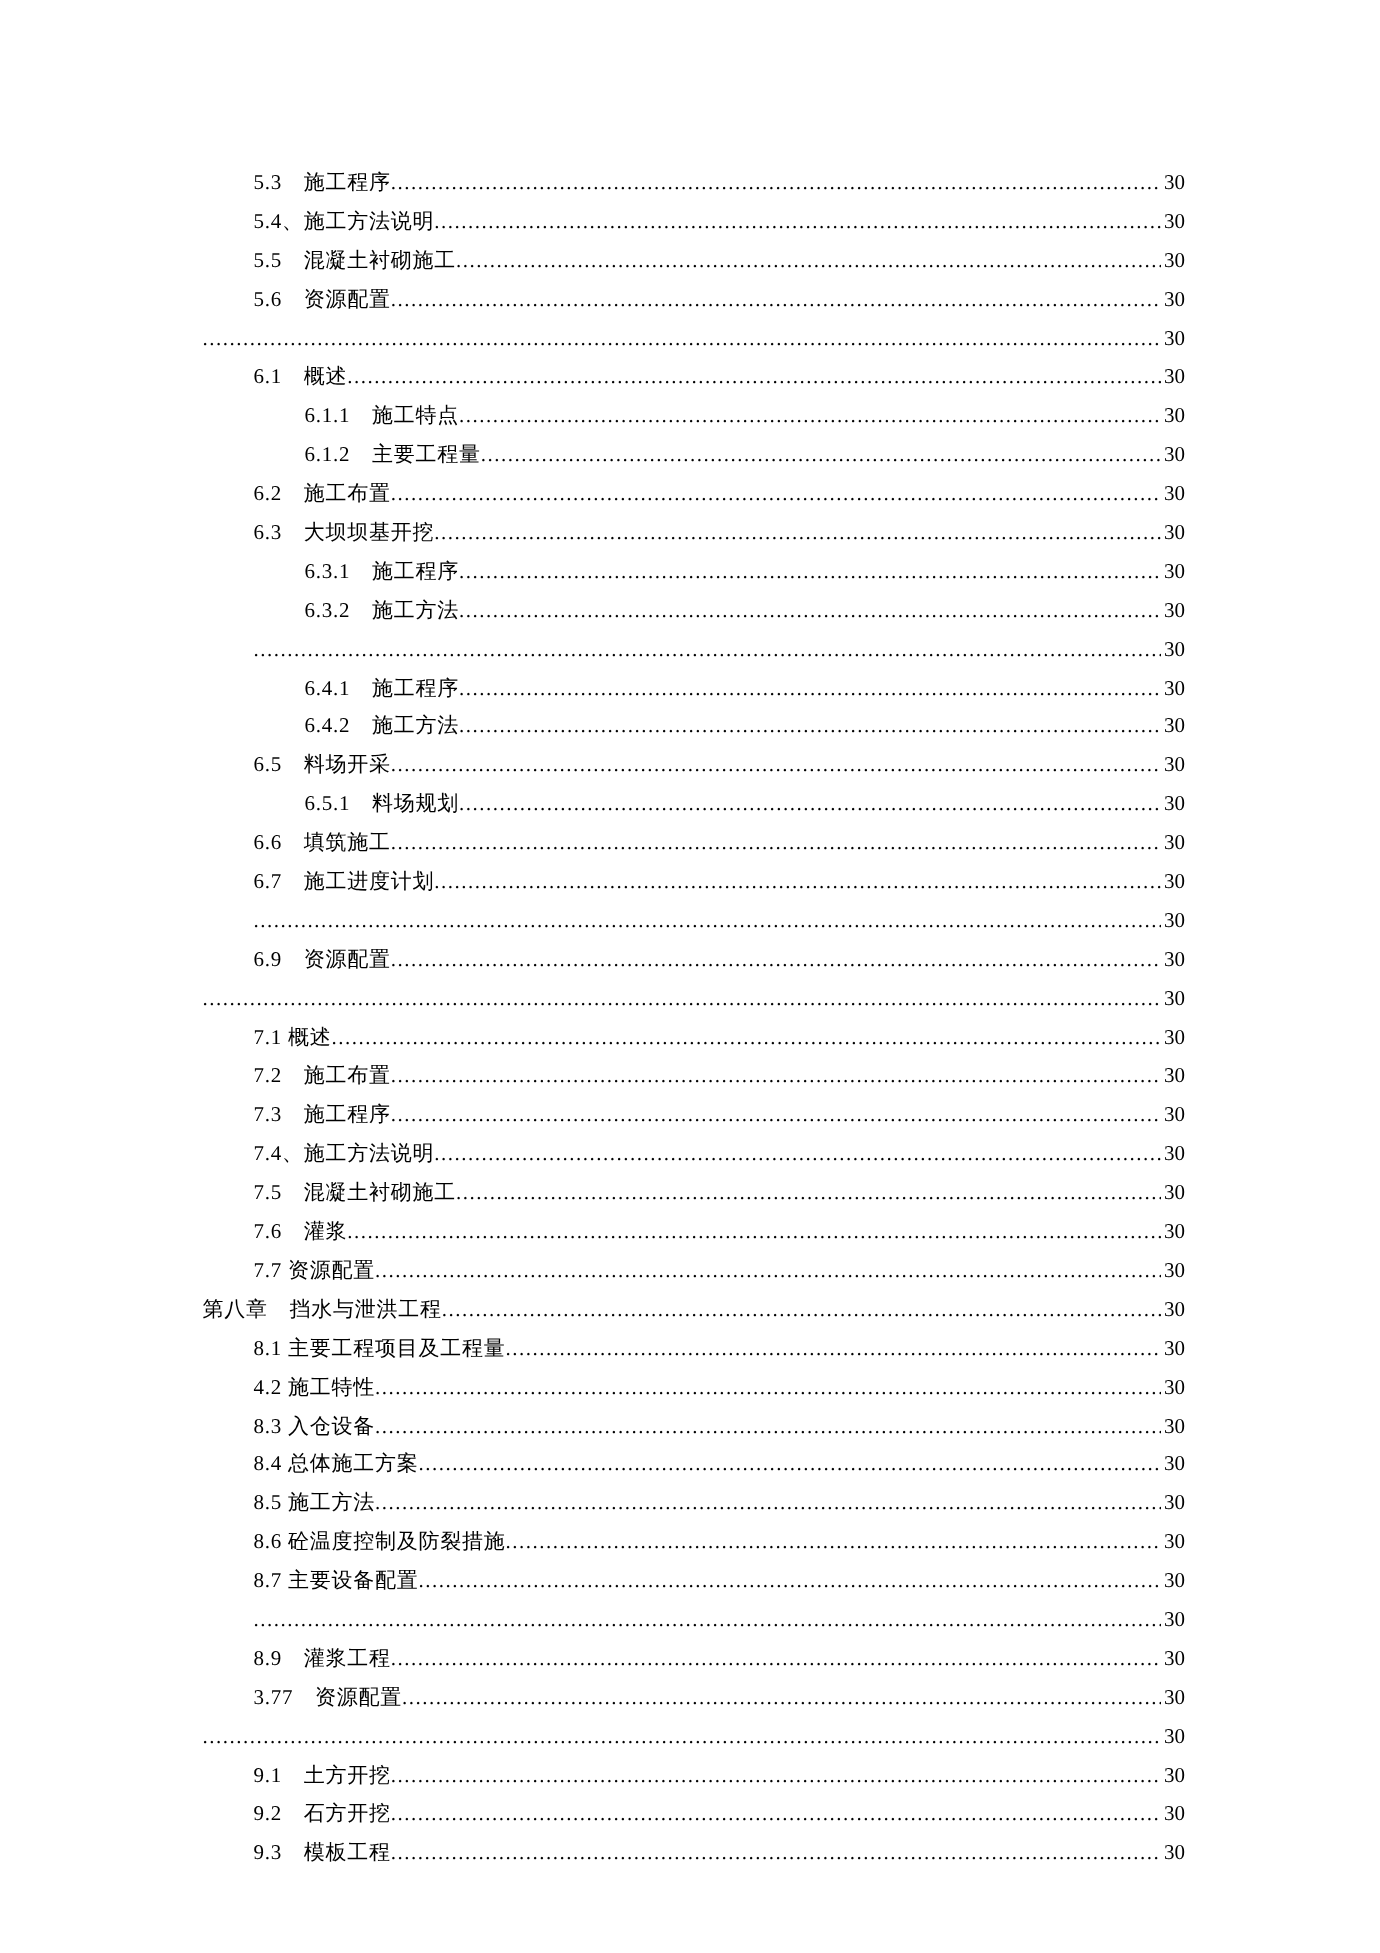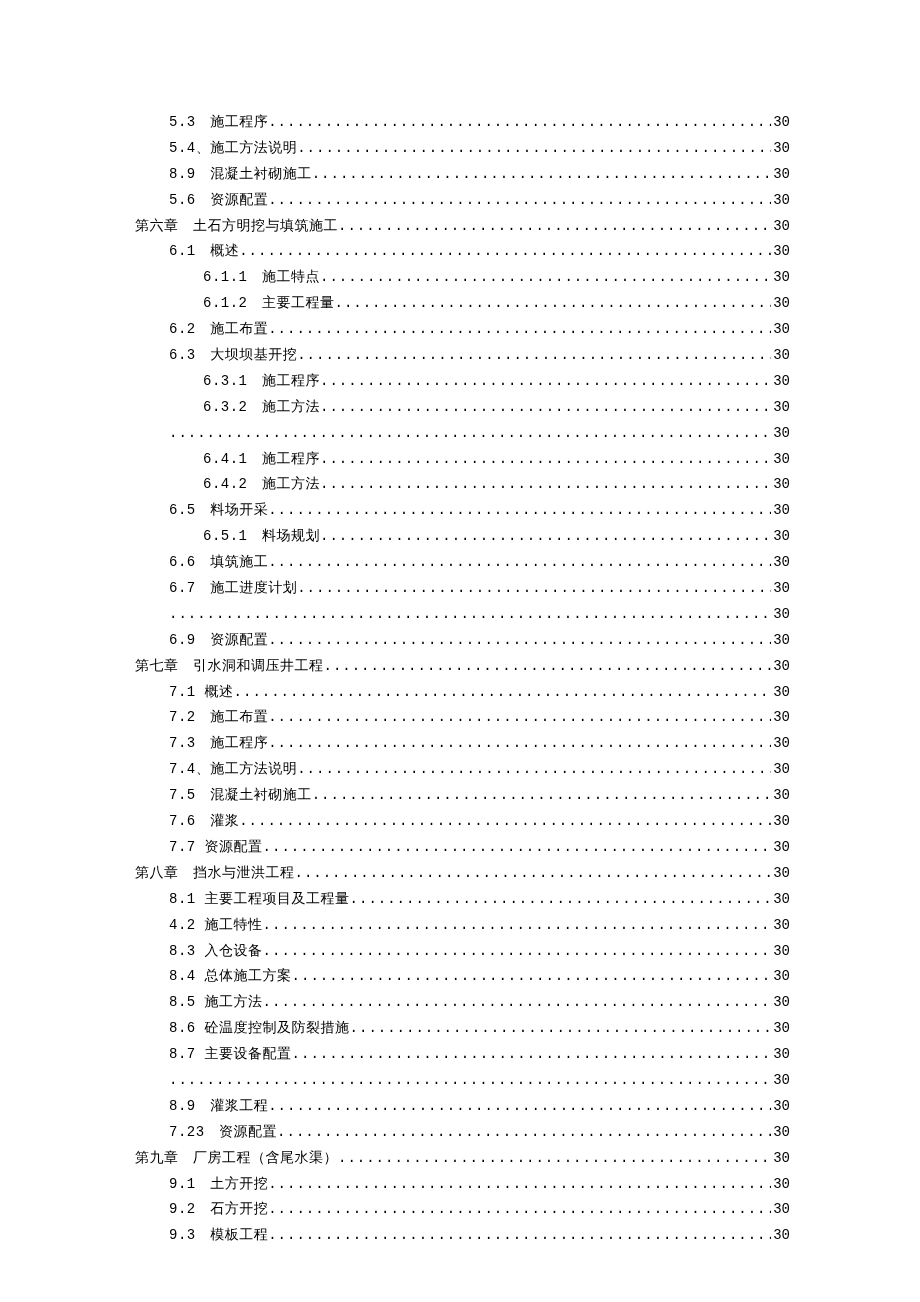--- a/index.html
+++ b/index.html
@@ -16,21 +16,20 @@
       height: 1302px;
       padding: 110px 130px 110px 135px;
     }
     .toc {
       line-height: 1.85;
     }
     .toc-entry {
       display: flex;
       align-items: baseline;
       white-space: nowrap;
-      font-family: Liberation Mono, monospace;
     }
     .toc-label {
       flex-shrink: 0;
       letter-spacing: 0.5px;
     }
     .toc-leader {
       flex: 1 1 auto;
       overflow: hidden;
       letter-spacing: 1px;
     }
@@ -53,31 +52,30 @@
       <span class="toc-label">5.3　施工程序</span>
       <span class="toc-leader"></span>
       <span class="toc-page">30</span>
     </div>
     <div class="toc-entry lvl1">
       <span class="toc-label">5.4、施工方法说明</span>
       <span class="toc-leader"></span>
       <span class="toc-page">30</span>
     </div>
     <div class="toc-entry lvl1">
-      <span class="toc-label">8.9　混凝土衬砌施工</span>
+      <span class="toc-label">5.5　混凝土衬砌施工</span>
       <span class="toc-leader"></span>
       <span class="toc-page">30</span>
     </div>
     <div class="toc-entry lvl1">
       <span class="toc-label">5.6　资源配置</span>
       <span class="toc-leader"></span>
       <span class="toc-page">30</span>
     </div>
     <div class="toc-entry lvl0">
-      <span class="toc-label">第六章　土石方明挖与填筑施工</span>
       <span class="toc-leader"></span>
       <span class="toc-page">30</span>
     </div>
     <div class="toc-entry lvl1">
       <span class="toc-label">6.1　概述</span>
       <span class="toc-leader"></span>
       <span class="toc-page">30</span>
     </div>
     <div class="toc-entry lvl2">
       <span class="toc-label">6.1.1　施工特点</span>
@@ -146,21 +144,20 @@
     <div class="toc-entry lvl1">
       <span class="toc-leader"></span>
       <span class="toc-page">30</span>
     </div>
     <div class="toc-entry lvl1">
       <span class="toc-label">6.9　资源配置</span>
       <span class="toc-leader"></span>
       <span class="toc-page">30</span>
     </div>
     <div class="toc-entry lvl0">
-      <span class="toc-label">第七章　引水洞和调压井工程</span>
       <span class="toc-leader"></span>
       <span class="toc-page">30</span>
     </div>
     <div class="toc-entry lvl1">
       <span class="toc-label">7.1 概述</span>
       <span class="toc-leader"></span>
       <span class="toc-page">30</span>
     </div>
     <div class="toc-entry lvl1">
       <span class="toc-label">7.2　施工布置</span>
@@ -235,26 +232,25 @@
     <div class="toc-entry lvl1">
       <span class="toc-leader"></span>
       <span class="toc-page">30</span>
     </div>
     <div class="toc-entry lvl1">
       <span class="toc-label">8.9　灌浆工程</span>
       <span class="toc-leader"></span>
       <span class="toc-page">30</span>
     </div>
     <div class="toc-entry lvl1">
-      <span class="toc-label">7.23　资源配置</span>
-      <span class="toc-leader"></span>
-      <span class="toc-page">30</span>
-    </div>
-    <div class="toc-entry lvl0">
-      <span class="toc-label">第九章　厂房工程（含尾水渠）</span>
+      <span class="toc-label">3.77　资源配置</span>
+      <span class="toc-leader"></span>
+      <span class="toc-page">30</span>
+    </div>
+    <div class="toc-entry lvl0">
       <span class="toc-leader"></span>
       <span class="toc-page">30</span>
     </div>
     <div class="toc-entry lvl1">
       <span class="toc-label">9.1　土方开挖</span>
       <span class="toc-leader"></span>
       <span class="toc-page">30</span>
     </div>
     <div class="toc-entry lvl1">
       <span class="toc-label">9.2　石方开挖</span>

